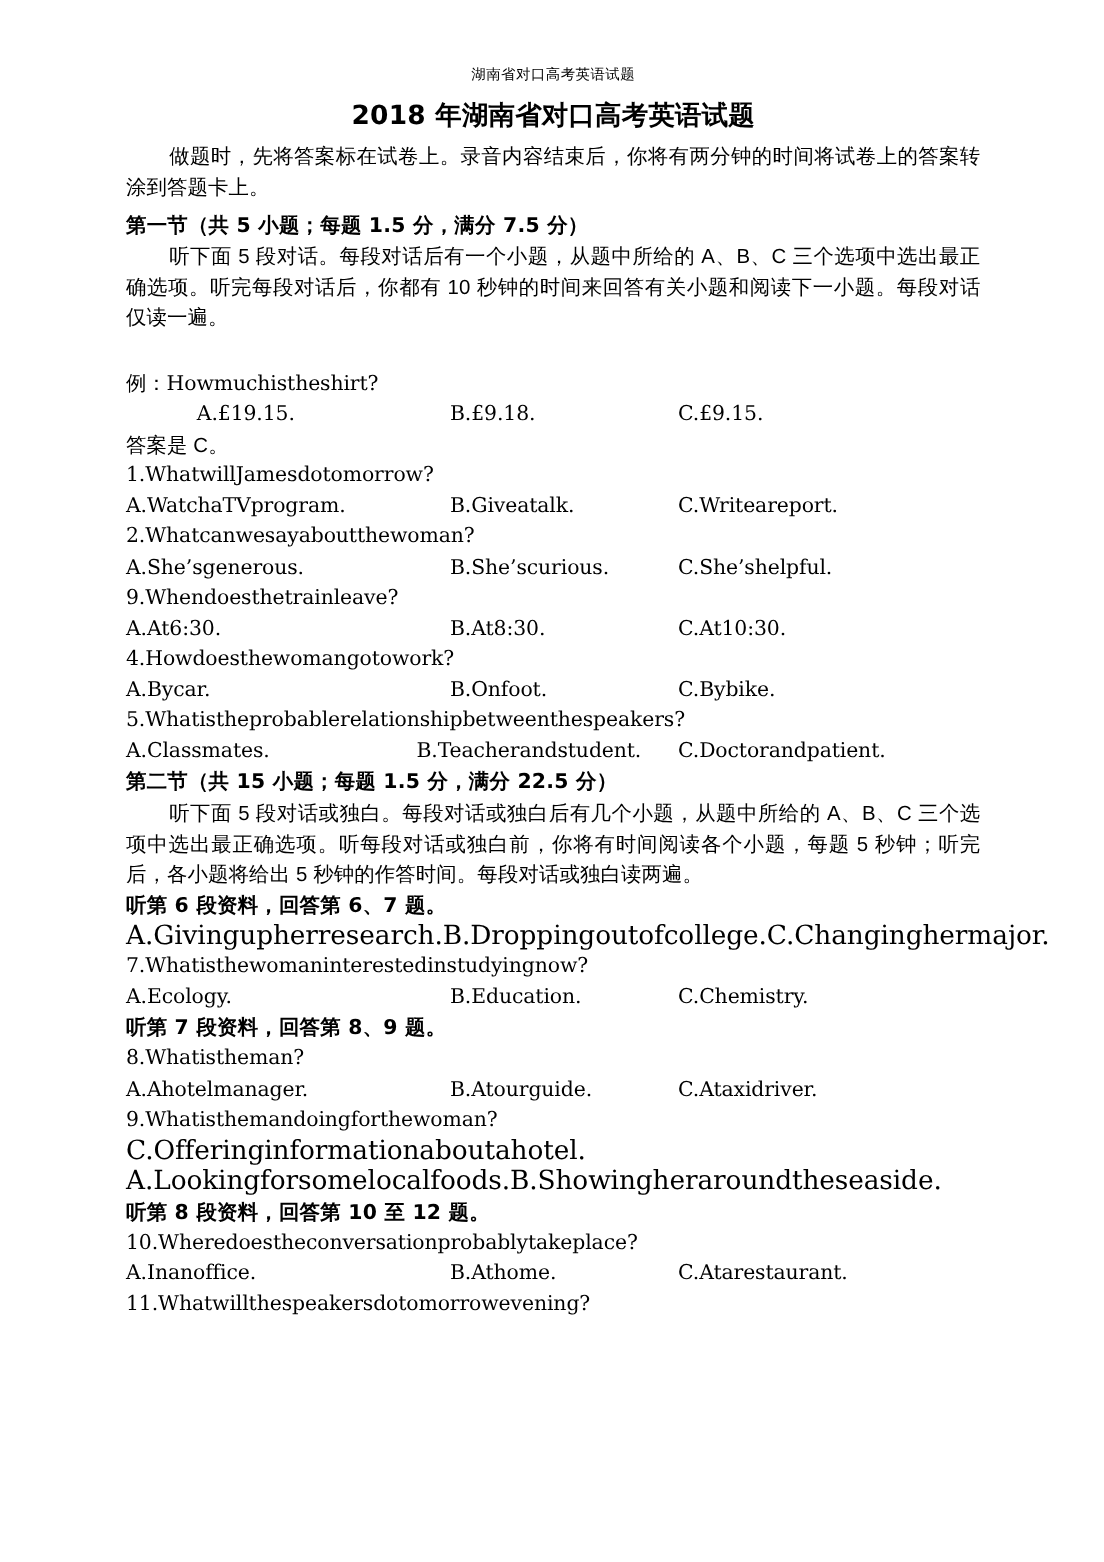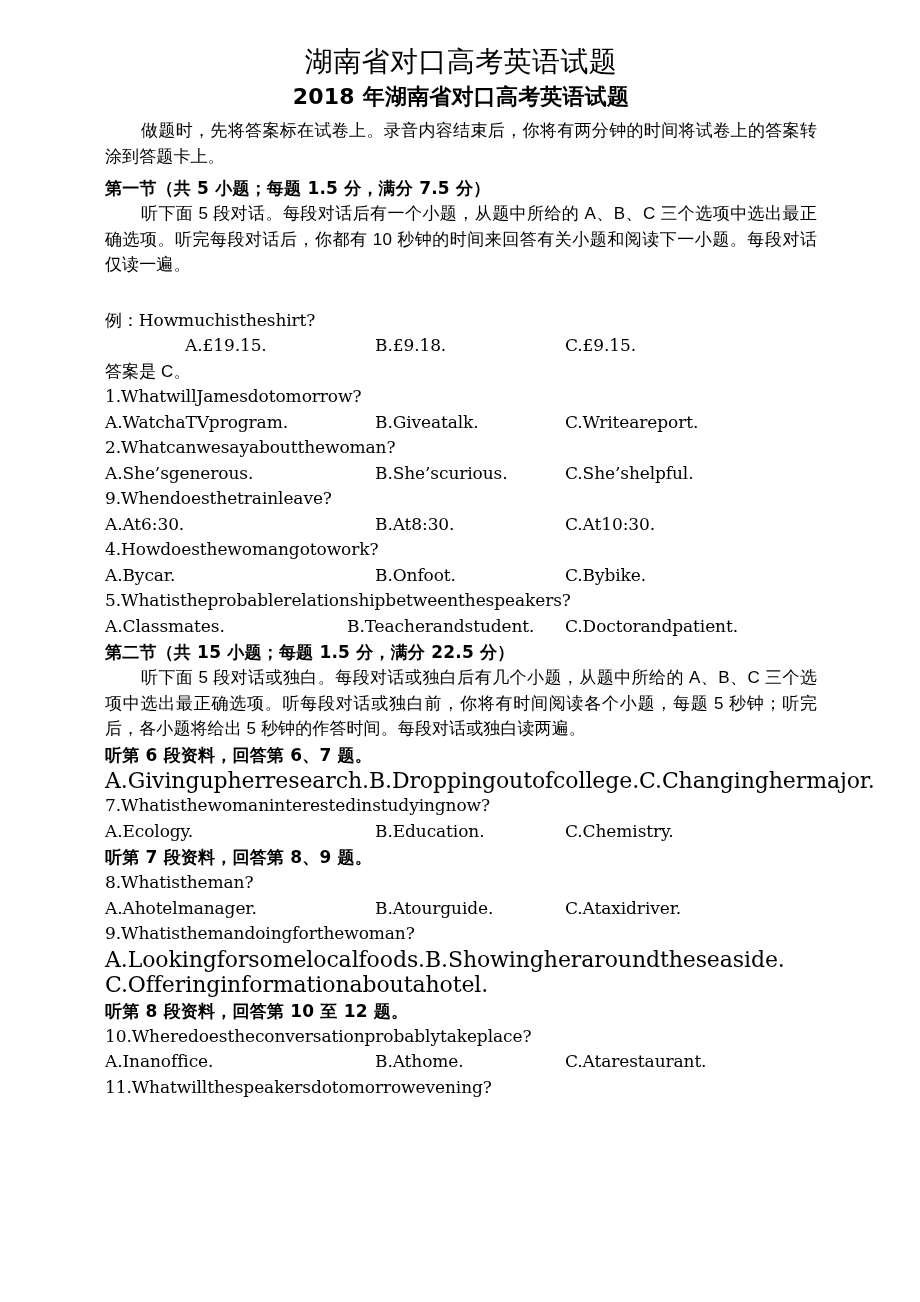--- a/index.html
+++ b/index.html
@@ -31,21 +31,21 @@
     position: absolute;
     left: 105px;
     top: 48px;
     width: 712px;
   }
 
   
   .doc-title-1 {
     text-align: center;
     font-family: "DejaVu Serif", "Liberation Serif", serif;
-    font-size: 28px;
+    font-size: 12px;
     font-weight: normal;
     line-height: 28px;
     letter-spacing: 0.4px;
     margin: 0 0 6px 0;
   }
   .doc-title-2 {
     text-align: center;
     font-family: "DejaVu Sans", "Liberation Sans", sans-serif;
     font-size: 22px;
     font-weight: bold;
@@ -100,21 +100,21 @@
     top: 0;
     white-space: pre;
     font-family: "DejaVu Serif", "Liberation Serif", serif;
     letter-spacing: -0.1px;
   }
   .opt-a { left: 26px; }
   .opt-b { left: 270px; }
   .opt-c { left: 460px; }
 
   
-  .opts.example .opt-a { left: 80px; }
+  .opts.example .opt-a { left: 59px; }
 
   
   .opts-flow {
     font-size: 22px;
     line-height: 25.5px;
     font-family: "DejaVu Serif", "Liberation Serif", serif;
     letter-spacing: -0.1px;
     white-space: pre;
     padding-left: 26px;
   }
@@ -201,22 +201,22 @@
     </div>
 
     <div class="ln bold">听第 7 段资料，回答第 8、9 题。</div>
     <div class="q q-flush">8.Whatistheman?</div>
     <div class="opts">
       <span class="opt-a" style="left:0px">A.Ahotelmanager.</span>
       <span class="opt-b">B.Atourguide.</span>
       <span class="opt-c">C.Ataxidriver.</span>
     </div>
     <div class="q q-flush">9.Whatisthemandoingforthewoman?</div>
+    <div class="opts-flow" style="padding-left:0">C.Offeringinformationaboutahotel.</div>
     <div class="opts-flow" style="padding-left:0">A.Lookingforsomelocalfoods.B.Showingheraroundtheseaside.</div>
-    <div class="opts-flow" style="padding-left:0">C.Offeringinformationaboutahotel.</div>
 
     <div class="ln bold">听第 8 段资料，回答第 10 至 12 题。</div>
     <div class="q q-flush">10.Wheredoestheconversationprobablytakeplace?</div>
     <div class="opts">
       <span class="opt-a" style="left:0px">A.Inanoffice.</span>
       <span class="opt-b">B.Athome.</span>
       <span class="opt-c">C.Atarestaurant.</span>
     </div>
     <div class="q q-flush">11.Whatwillthespeakersdotomorrowevening?</div>
 

